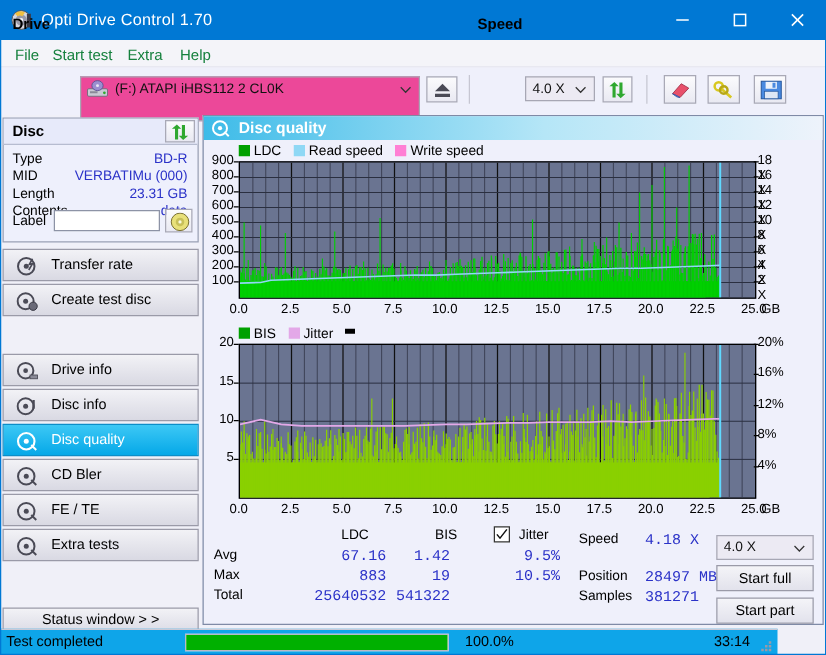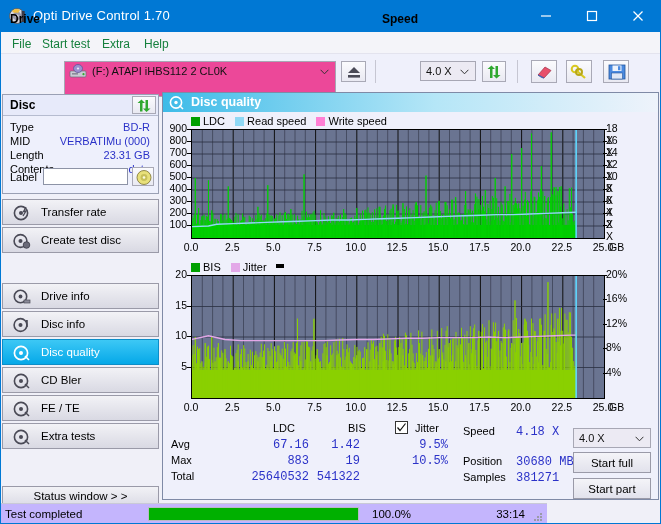--- a/index.html
+++ b/index.html
@@ -82,21 +82,21 @@
   .statv{position:absolute;font-size:12px;color:#2b32c8;white-space:nowrap;font-family:Liberation Mono, monospace;}
   .chk{position:absolute;width:13px;height:13px;background:#fff;border:1px solid #333;box-sizing:border-box;}
   .sbtn{position:absolute;box-sizing:border-box;background:linear-gradient(#f4f4f8,#e2e2ec);
         border:1px solid #9a9aa8;cursor:default;font-size:11.5px;color:#000;text-align:center;}
   .sbtn span{position:absolute;width:100%;left:0;}
   .res-combo{position:absolute;left:573px;top:428px;width:78px;height:20px;background:#eceaf3;
      border:1px solid #a7a7b4;box-sizing:border-box;}
   .res-combo .rtxt{position:absolute;left:5px;top:3px;font-size:11px;color:#111;}
 
   
-  .statusbar{position:absolute;left:0;top:503px;width:547px;height:21px;background:#c4b5fd;
+  .statusbar{position:absolute;left:0;top:503px;width:622px;height:21px;background:#0ea5e9;
              border-top:1px solid #c9c9d6;}
   .sb-text{position:absolute;left:5px;top:4px;font-size:11.5px;color:#000;}
   .sb-prog{position:absolute;left:148px;top:3px;width:211px;height:14px;background:#ffffff;
            border:1px solid #b9b9c6;box-sizing:border-box;}
   .sb-prog .fill{position:absolute;left:0;top:0;height:100%;background:#00b000;}
   .sb-pct{position:absolute;left:372px;top:4px;font-size:11.5px;color:#000;}
   .sb-time{position:absolute;right:22px;top:4px;font-size:11.5px;color:#000;}
   .grip{position:absolute;right:3px;bottom:2px;width:12px;height:12px;}
   .outline{position:absolute;left:0;top:0;width:661px;height:524px;border:1px solid #0078d4;
            box-sizing:border-box;pointer-events:none;}
@@ -1252,21 +1252,21 @@
     <div class="statv" style="left:155px;top:361px;width:42px;text-align:right">19</div>
     <div class="statv" style="left:243px;top:361px;width:42px;text-align:right">10.5%</div>
 
     <div class="stat" style="left:8px;top:377px;">Total</div>
     <div class="statv" style="left:58px;top:377px;width:88px;text-align:right">25640532</div>
     <div class="statv" style="left:140px;top:377px;width:57px;text-align:right">541322</div>
 
     <div class="stat" style="left:300px;top:332px;">Speed</div>
     <div class="statv" style="left:353px;top:332px;">4.18 X</div>
     <div class="stat" style="left:300px;top:362px;">Position</div>
-    <div class="statv" style="left:353px;top:362px;">30680 MB</div>
+    <div class="statv" style="left:353px;top:362px;">28497 MB</div>
     <div class="stat" style="left:300px;top:378px;">Samples</div>
     <div class="statv" style="left:353px;top:378px;">381271</div>
   </div>
 
   <div class="res-combo">
     <div class="rtxt">4.0 X</div>
     <svg class="combo-arrow" viewBox="0 0 9 6">
       <path d="M0.6 0.8 L4.5 4.8 L8.4 0.8" fill="none" stroke="#333" stroke-width="1"></path>
     </svg>
   </div>

